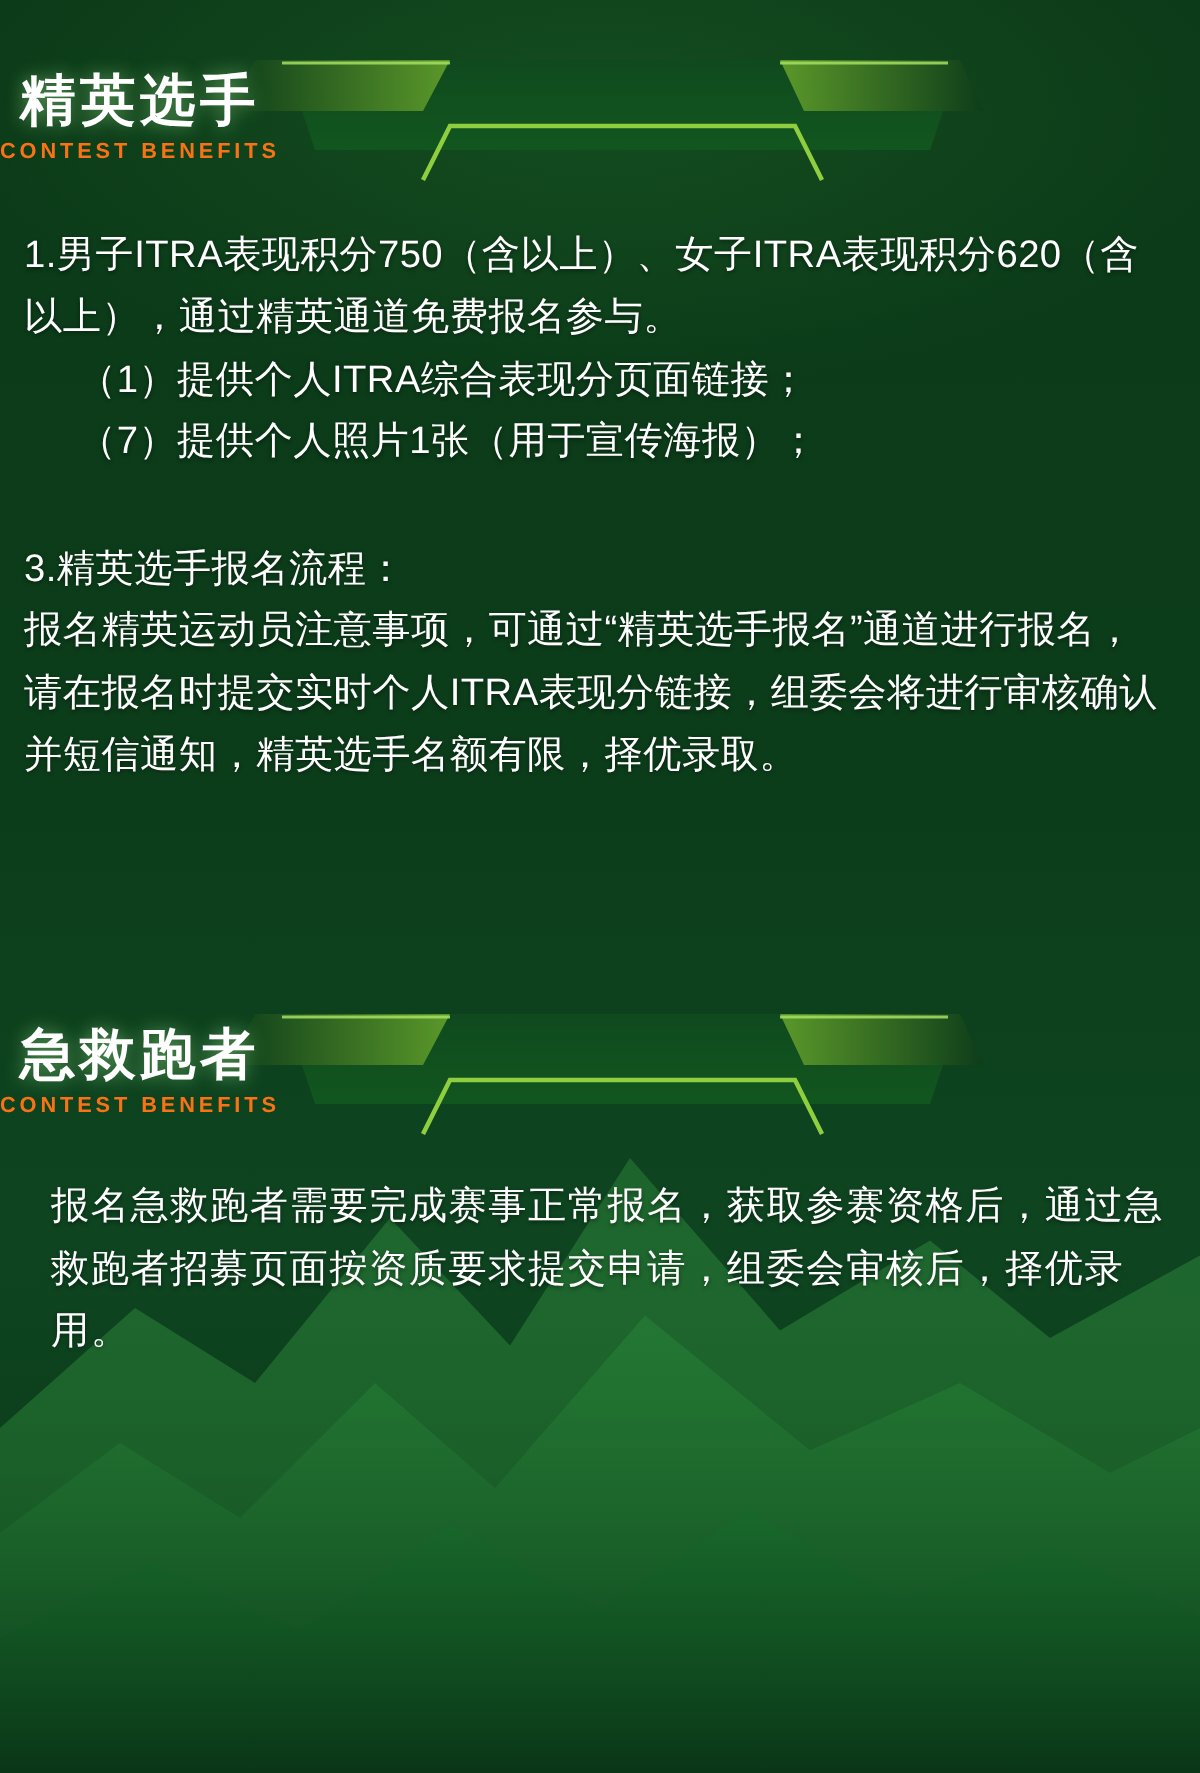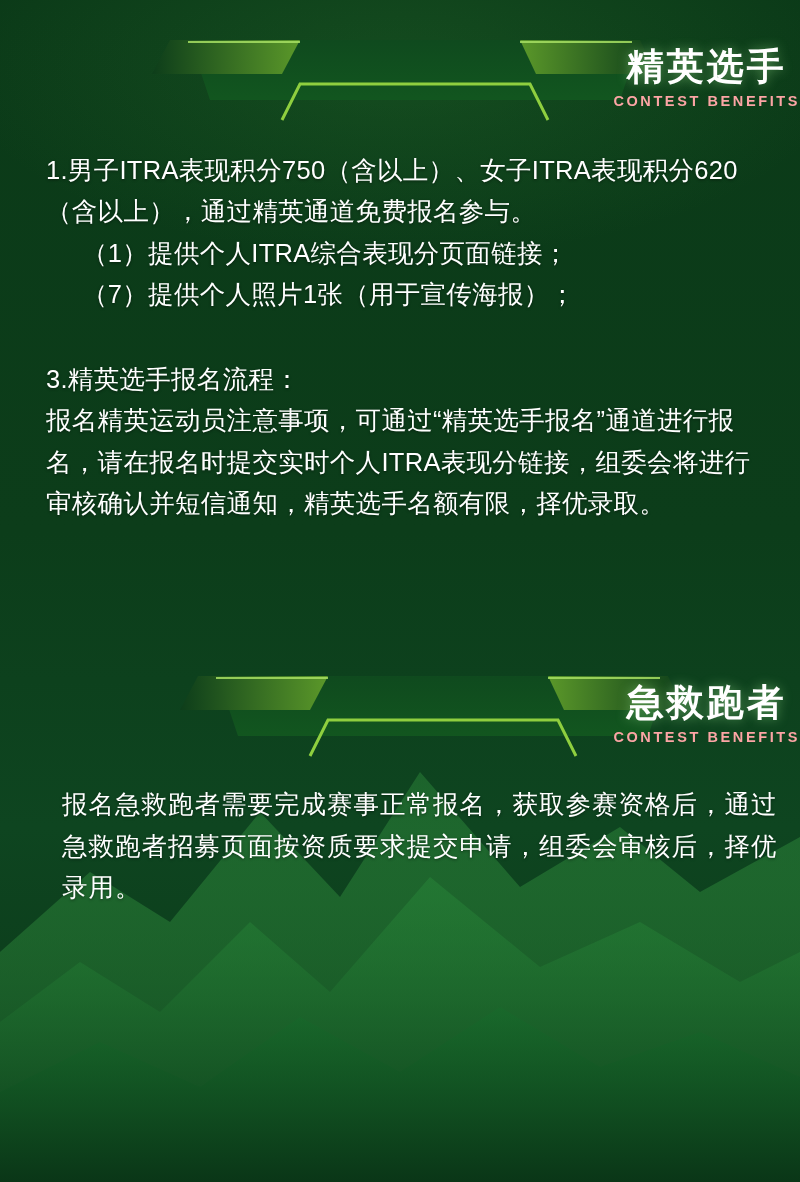--- a/index.html
+++ b/index.html
@@ -40,21 +40,21 @@
     background: radial-gradient(ellipse at center, rgba(60,150,60,0.20) 0%, rgba(13,61,26,0) 70%);
   }
 
   
   .banner {
     position: relative;
     width: 100%;
     height: 112px;
     display: flex;
     align-items: center;
-    justify-content: flex-end;
+    justify-content: flex-start;
   }
   .banner svg {
     position: absolute;
     left: 0;
     top: 0;
   }
   .banner-text {
     position: relative;
     text-align: center;
     z-index: 3;
@@ -64,55 +64,55 @@
     font-size: 37px;
     font-weight: bold;
     color: #ffffff;
     letter-spacing: 3px;
     text-shadow: 0 0 12px rgba(180,255,160,0.45);
   }
   .banner-sub {
     margin-top: 9px;
     font-size: 14.5px;
     font-weight: bold;
-    color: #fca5a5;
+    color: #f97316;
     letter-spacing: 2.6px;
   }
 
   
   .content {
     position: relative;
     z-index: 5;
     color: #ffffff;
     font-size: 25.5px;
     line-height: 1.62;
     letter-spacing: 0.3px;
     text-shadow: 0 1px 3px rgba(0,0,0,0.45);
   }
   .block-1 {
-    padding: 16px 28px 0 46px;
+    padding: 16px 28px 0 16px;
   }
   .p {
     margin: 0;
   }
   .indent {
     padding-left: 36px;
   }
   .spacer-lg {
     height: 44px;
   }
   .block-2 {
     padding: 14px 22px 0 34px;
   }
   .block-2 .p {
     letter-spacing: 1px;
   }
 
   .section-1-wrap { position: relative; padding-top: 22px; }
-  .section-2-wrap { position: relative; padding-top: 134px; margin-left: 28px; }
+  .section-2-wrap { position: relative; padding-top: 134px; }
 </style>
 </head>
 <body>
 
 <div class="bg">
   <div class="bg-glow-top"></div>
   <svg class="bg-mtn" viewBox="0 0 800 560" preserveAspectRatio="none">
     <defs>
       <linearGradient id="mg1" x1="0" y1="0" x2="0" y2="1">
         <stop offset="0%" stop-color="#176b2b" stop-opacity="0.55"></stop>

